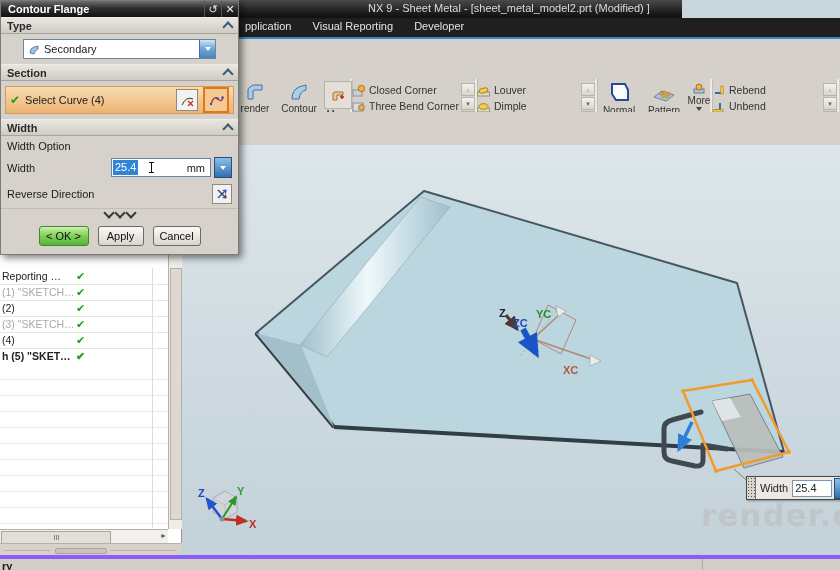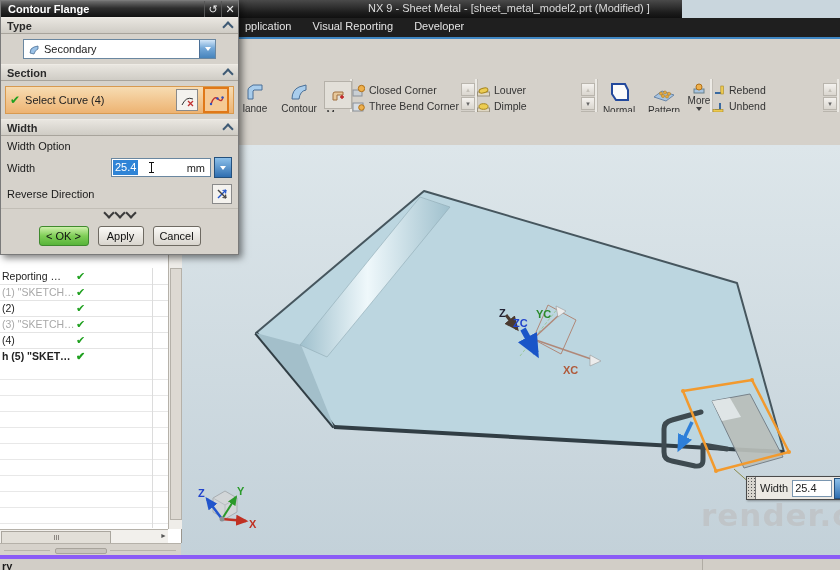--- a/index.html
+++ b/index.html
@@ -128,21 +128,21 @@
   <div class="abs" id="tabline"></div>
 
   <div class="abs" id="ribbon">
 
     <div class="rgroup" style="left:237px;width:115px">
       <div class="flex" style="align-items:flex-start">
         <div class="rbig" style="width:36px">
           <svg width="22" height="22" viewBox="0 0 22 22">
               <path d="M4 18 V9 q0-2 2-3 l3-2 h9 v5 h-8 l-1 1 v8 z" fill="#a9cdec" stroke="#4a6f96"></path>
             </svg>
-          <span>lange</span>
+          <span>render</span>
         </div>
         <div class="rbig" style="width:52px">
           <svg width="22" height="22" viewBox="0 0 22 22">
               <path d="M4 18 q0-9 7-12 l7-2 v5 q-6 1-7 9 z" fill="#a9cdec" stroke="#4a6f96"></path>
             </svg>
           <span>Contour Flange</span>
         </div>
         <div class="rbig" style="width:26px">
           <span class="morebox">
             <svg width="16" height="16" viewBox="0 0 16 16">

